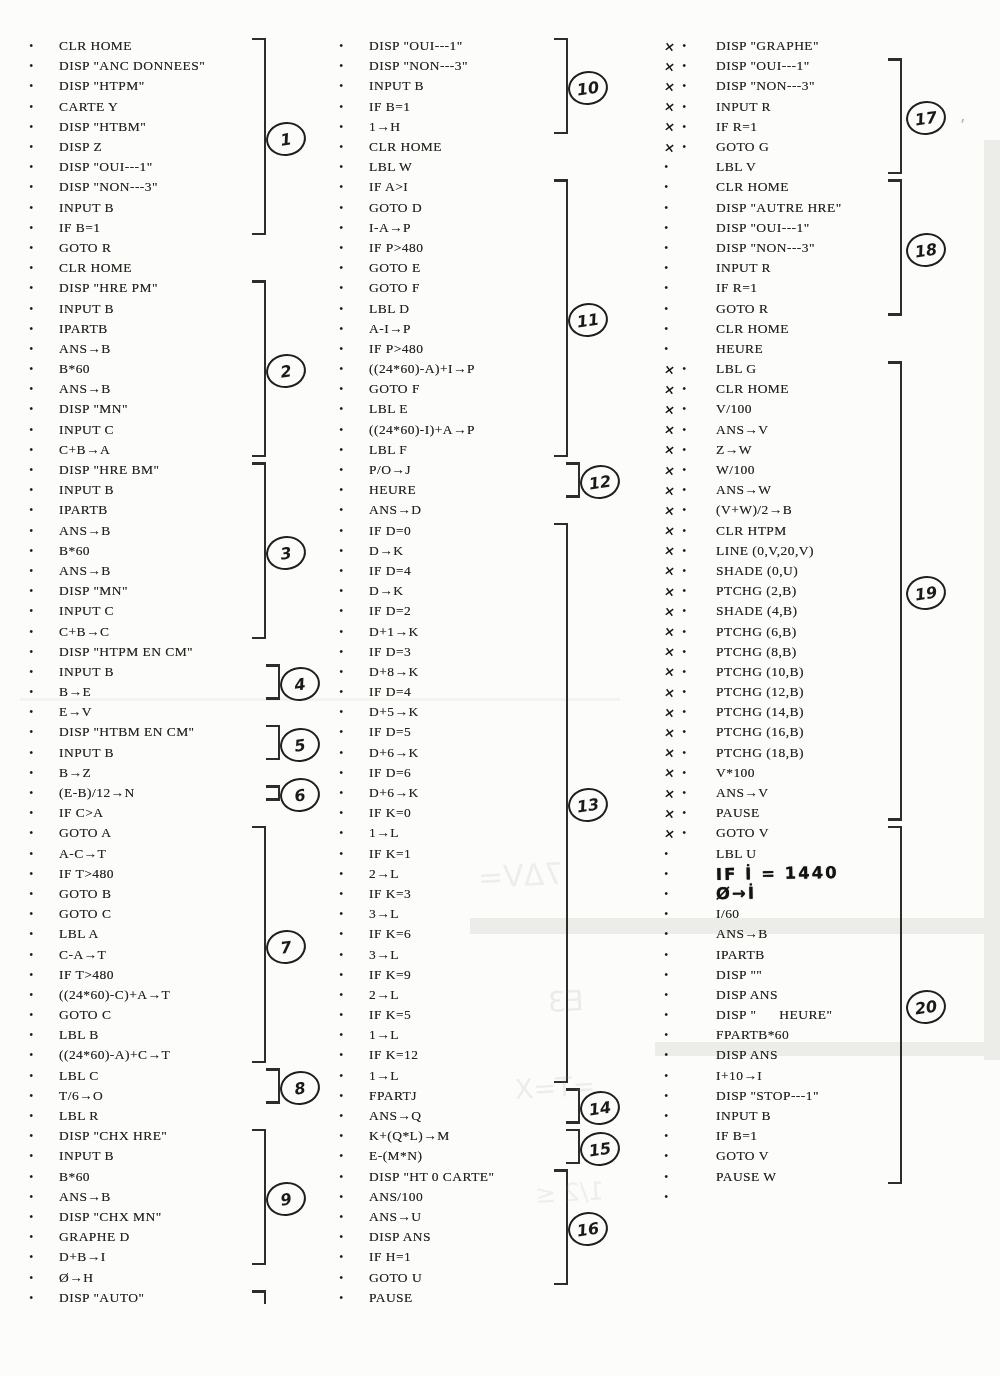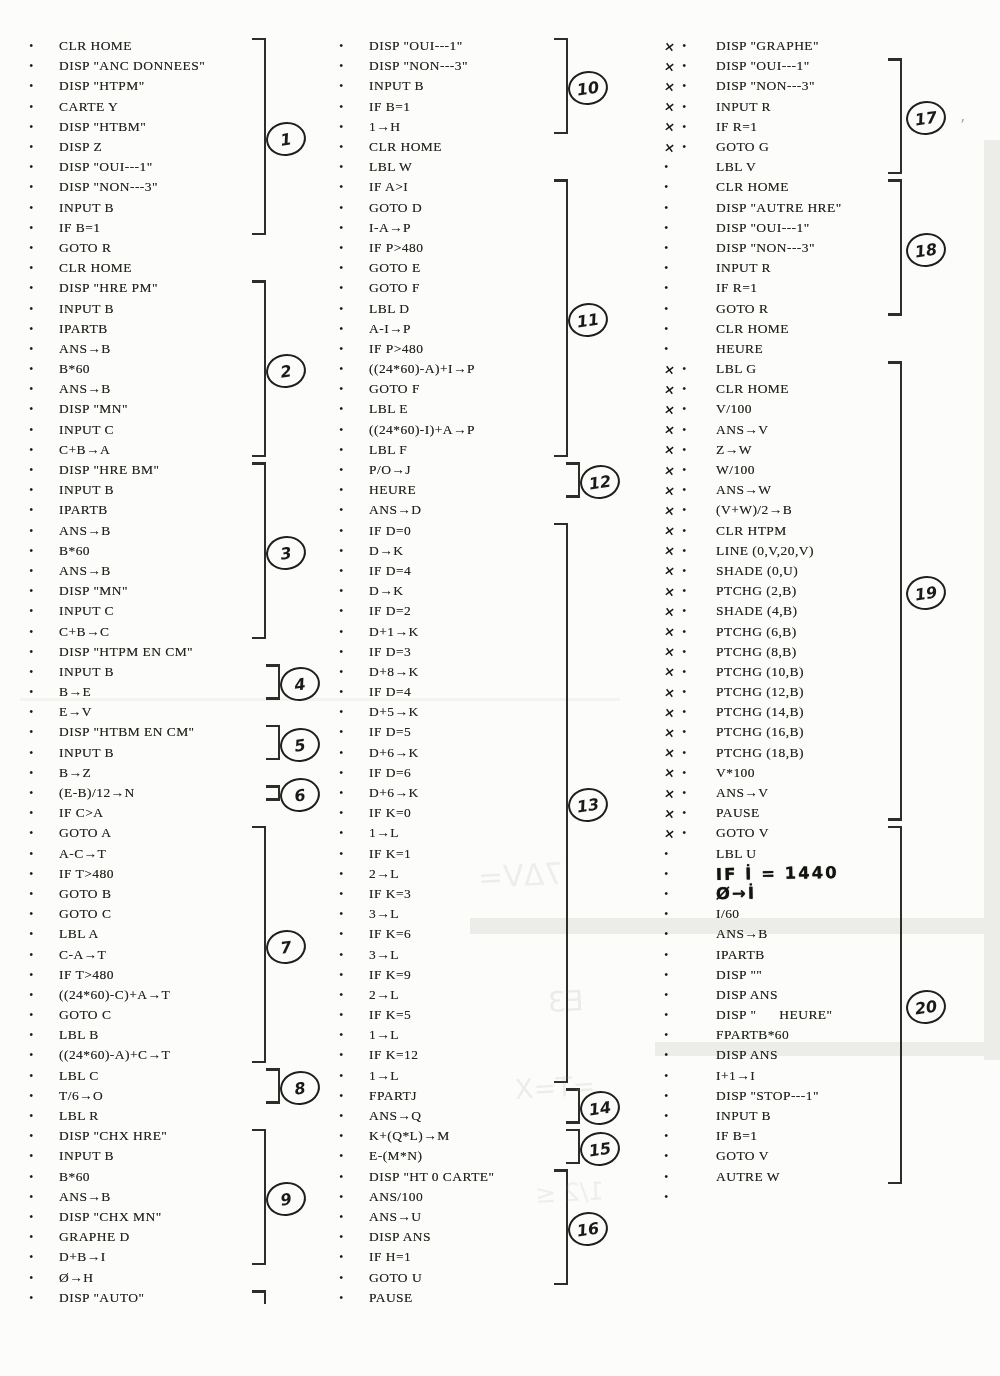--- a/index.html
+++ b/index.html
@@ -1184,21 +1184,21 @@
       <div class="row">
         <span class="mark">
           <i class="dot">•</i>
         </span>
         <span class="txt">DISP ANS</span>
       </div>
       <div class="row">
         <span class="mark">
           <i class="dot">•</i>
         </span>
-        <span class="txt">I+1→I</span>
+        <span class="txt">I+10→I</span>
       </div>
       <div class="row">
         <span class="mark">
           <i class="dot">•</i>
         </span>
         <span class="txt">DISP "STOP---1"</span>
       </div>
       <div class="row">
         <span class="mark">
           <i class="dot">•</i>
@@ -1214,21 +1214,21 @@
       <div class="row">
         <span class="mark">
           <i class="dot">•</i>
         </span>
         <span class="txt">GOTO V</span>
       </div>
       <div class="row">
         <span class="mark">
           <i class="dot">•</i>
         </span>
-        <span class="txt">AUTRE W</span>
+        <span class="txt">PAUSE W</span>
       </div>
       <div class="row">
         <span class="mark">
           <i class="dot">•</i>
         </span>
         <span class="txt"></span>
       </div>
       <div class="bracket" style="left: 222px; top: 22.2px; height: 116.2px;"></div>
       <div class="badge" style="left: 242px; top: 65.3px;">17</div>
       <div class="bracket" style="left: 222px; top: 143.4px; height: 136.4px;"></div>

